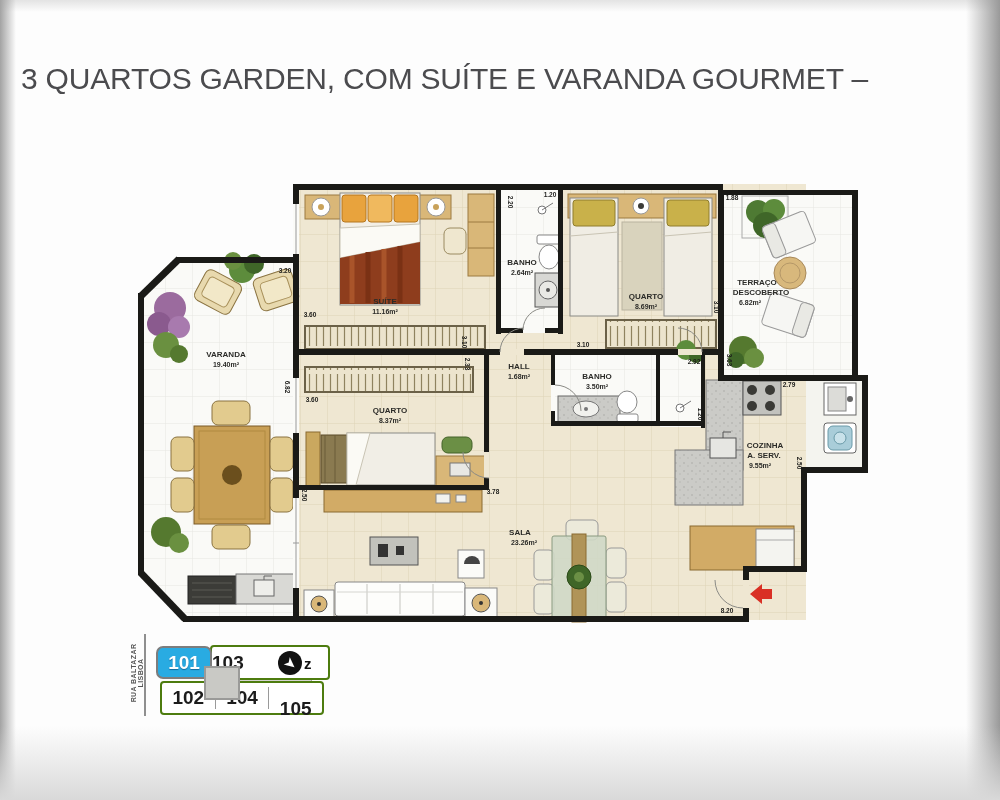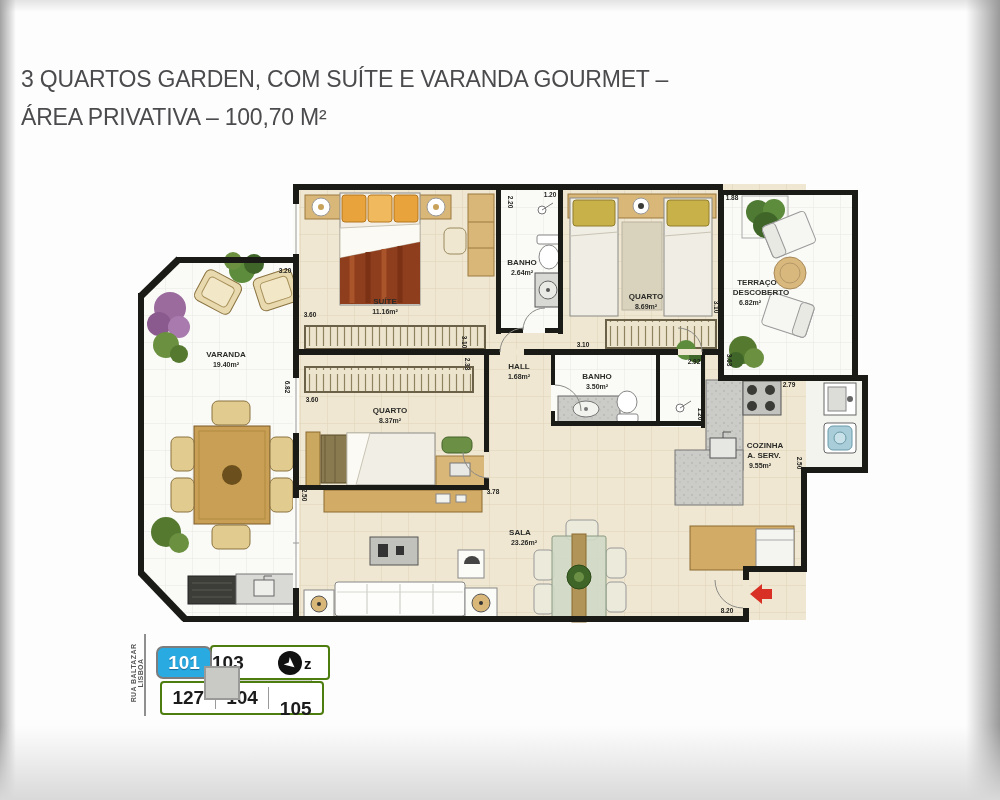--- a/index.html
+++ b/index.html
@@ -11,21 +11,21 @@
   .edge-left{position:absolute;left:0;top:0;width:16px;height:100%;
     background:linear-gradient(to right,#a3a3a3,rgba(255,255,255,0));}
   .edge-right{position:absolute;right:0;top:0;width:34px;height:100%;
     background:linear-gradient(to left,#999999,rgba(255,255,255,0));}
   .band-top{position:absolute;left:0;top:0;width:100%;height:12px;
     background:linear-gradient(to bottom,#e3e3e3,rgba(255,255,255,0));}
   .band-bottom{position:absolute;left:0;top:726px;width:100%;height:74px;
     background:linear-gradient(to bottom,rgba(255,255,255,0),#d9d9d9);}
   .title{
     position:absolute;left:21px;top:60px;width:900px;
-    font-size:23px;line-height:38px;color:#4b4b4e;letter-spacing:-0.2px;
+    font-size:30px;line-height:38px;color:#4b4b4e;letter-spacing:-0.2px;
   }
   .plan-svg{position:absolute;left:138px;top:180px;}
   
   .keyplan{position:absolute;left:118px;top:630px;width:225px;height:92px;}
   .street-label{
     position:absolute;left:-24px;top:36px;width:86px;height:14px;
     transform:rotate(-90deg);font-size:7px;font-weight:bold;color:#555;
     letter-spacing:0.4px;text-align:center;
   }
   .street-line{position:absolute;left:26px;top:4px;height:82px;border-left:2px solid #8f8f8f;}
@@ -53,21 +53,20 @@
 </head>
 <body>
 
 <div class="band-top"></div>
 <div class="edge-left"></div>
 <div class="edge-right"></div>
 <div class="band-bottom"></div>
 
 <div class="title">
   <div>3 QUARTOS GARDEN, COM SUÍTE E VARANDA GOURMET –</div>
-  <div>ÁREA PRIVATIVA – 100,70 M²</div>
 </div>
 
 <svg class="plan-svg" width="740" height="450" viewBox="0 0 740 450">
   <defs>
     <pattern id="tileC" width="27" height="27" patternUnits="userSpaceOnUse">
       <rect width="27" height="27" fill="#efe7d2"></rect>
       <path d="M27 0H0V27" fill="none" stroke="#ded3b6" stroke-width="1"></path>
     </pattern>
     <pattern id="tileW" width="27" height="27" patternUnits="userSpaceOnUse">
       <rect width="27" height="27" fill="#fafaf7"></rect>
@@ -390,18 +389,18 @@
   <div class="kp-block kp-103">
     <span class="num">103</span>
     <div class="kp-north">
       <div class="north-circle">
           <span>➤</span>
         </div>
       <span class="north-z">z</span>
     </div>
   </div>
   <div class="kp-block kp-row">
-    <div class="kp-cell">127</div>
+    <div class="kp-cell">102</div>
     <div class="kp-cell">104</div>
     <div class="kp-cell">105</div>
   </div>
   <div class="kp-elevator"></div>
 </div>
 
 </body></html>

